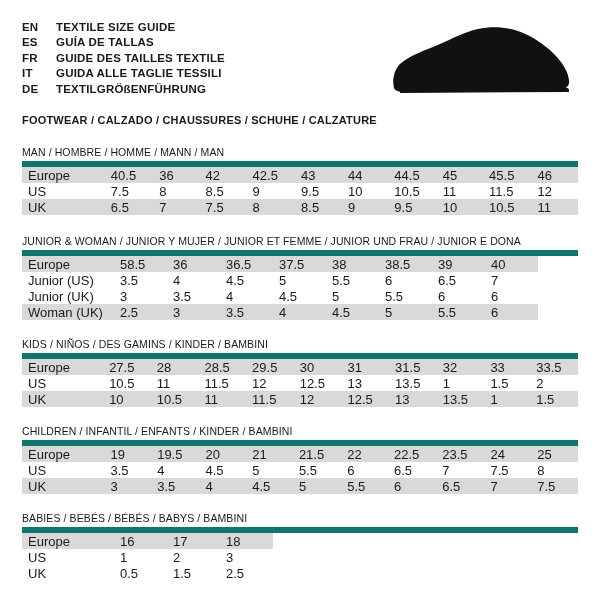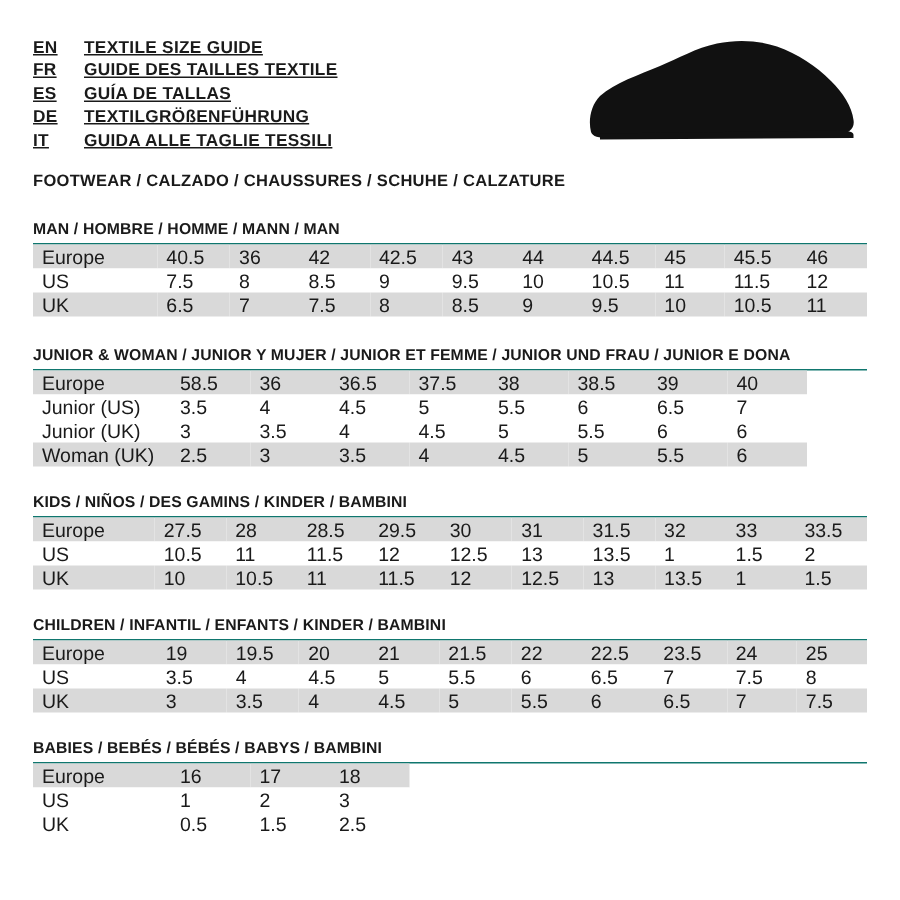--- a/index.html
+++ b/index.html
@@ -18,23 +18,22 @@
     position: relative;
     width: 600px;
     height: 600px;
     box-sizing: border-box;
     padding: 16px 22px 0 22px;
   }
 
   
   .header {
     display: flex;
-    align-items: flex-end;
+    align-items: center;
     justify-content: space-between;
-    text-decoration: underline;
   }
   .lang-block {
     display: flex;
     flex-direction: column;
     gap: 1px;
   }
   .lang-row {
     display: flex;
     align-items: baseline;
     font-size: 11.5px;
@@ -64,23 +63,23 @@
 
   
   .group {
     margin-top: 20px;
   }
   .group.tight {
     margin-top: 18px;
   }
   .group-title {
     font-size: 10.5px;
-    font-weight: bold;
+    font-weight: normal;
     letter-spacing: 0.1px;
-    border-bottom: 1px solid #0f766e;
+    border-bottom: 6px solid #0f766e;
     padding-bottom: 3px;
     margin-bottom: 0px;
   }
   table.sizes {
     border-collapse: collapse;
     table-layout: fixed;
     font-size: 13px;
   }
   table.sizes td {
     height: 16px;
@@ -111,34 +110,34 @@
 
 <div class="page">
 
   <div class="header">
     <div class="lang-block">
       <div class="lang-row">
         <span class="lang-code">EN</span>
         <span class="lang-title">TEXTILE SIZE GUIDE</span>
       </div>
       <div class="lang-row">
+        <span class="lang-code">ES</span>
+        <span class="lang-title">GUÍA DE TALLAS</span>
+      </div>
+      <div class="lang-row">
         <span class="lang-code">FR</span>
         <span class="lang-title">GUIDE DES TAILLES TEXTILE</span>
       </div>
       <div class="lang-row">
-        <span class="lang-code">ES</span>
-        <span class="lang-title">GUÍA DE TALLAS</span>
+        <span class="lang-code">IT</span>
+        <span class="lang-title">GUIDA ALLE TAGLIE TESSILI</span>
       </div>
       <div class="lang-row">
         <span class="lang-code">DE</span>
         <span class="lang-title">TEXTILGRÖßENFÜHRUNG</span>
-      </div>
-      <div class="lang-row">
-        <span class="lang-code">IT</span>
-        <span class="lang-title">GUIDA ALLE TAGLIE TESSILI</span>
       </div>
     </div>
 
     <div class="shoe-art">
       <svg width="190" height="70" viewBox="0 0 190 70" xmlns="http://www.w3.org/2000/svg">
         <path d="M12 62 C10 54 12 44 18 38 C28 29 44 24 58 18 C70 13 82 6 96 3
                  C110 0 124 1 136 5 C150 10 162 18 172 28 C180 36 186 45 187 54
                  C188 60 184 63 176 64 L24 66 C17 66 13 65 12 62 Z" fill="#111111"></path>
         <path d="M96 5 C104 10 112 18 118 27 C122 33 124 39 124 45
                  C118 40 108 32 98 26 C92 22 88 16 88 10 C88 7 91 5 96 5 Z" fill="#ffffff" opacity="0.0"></path>

